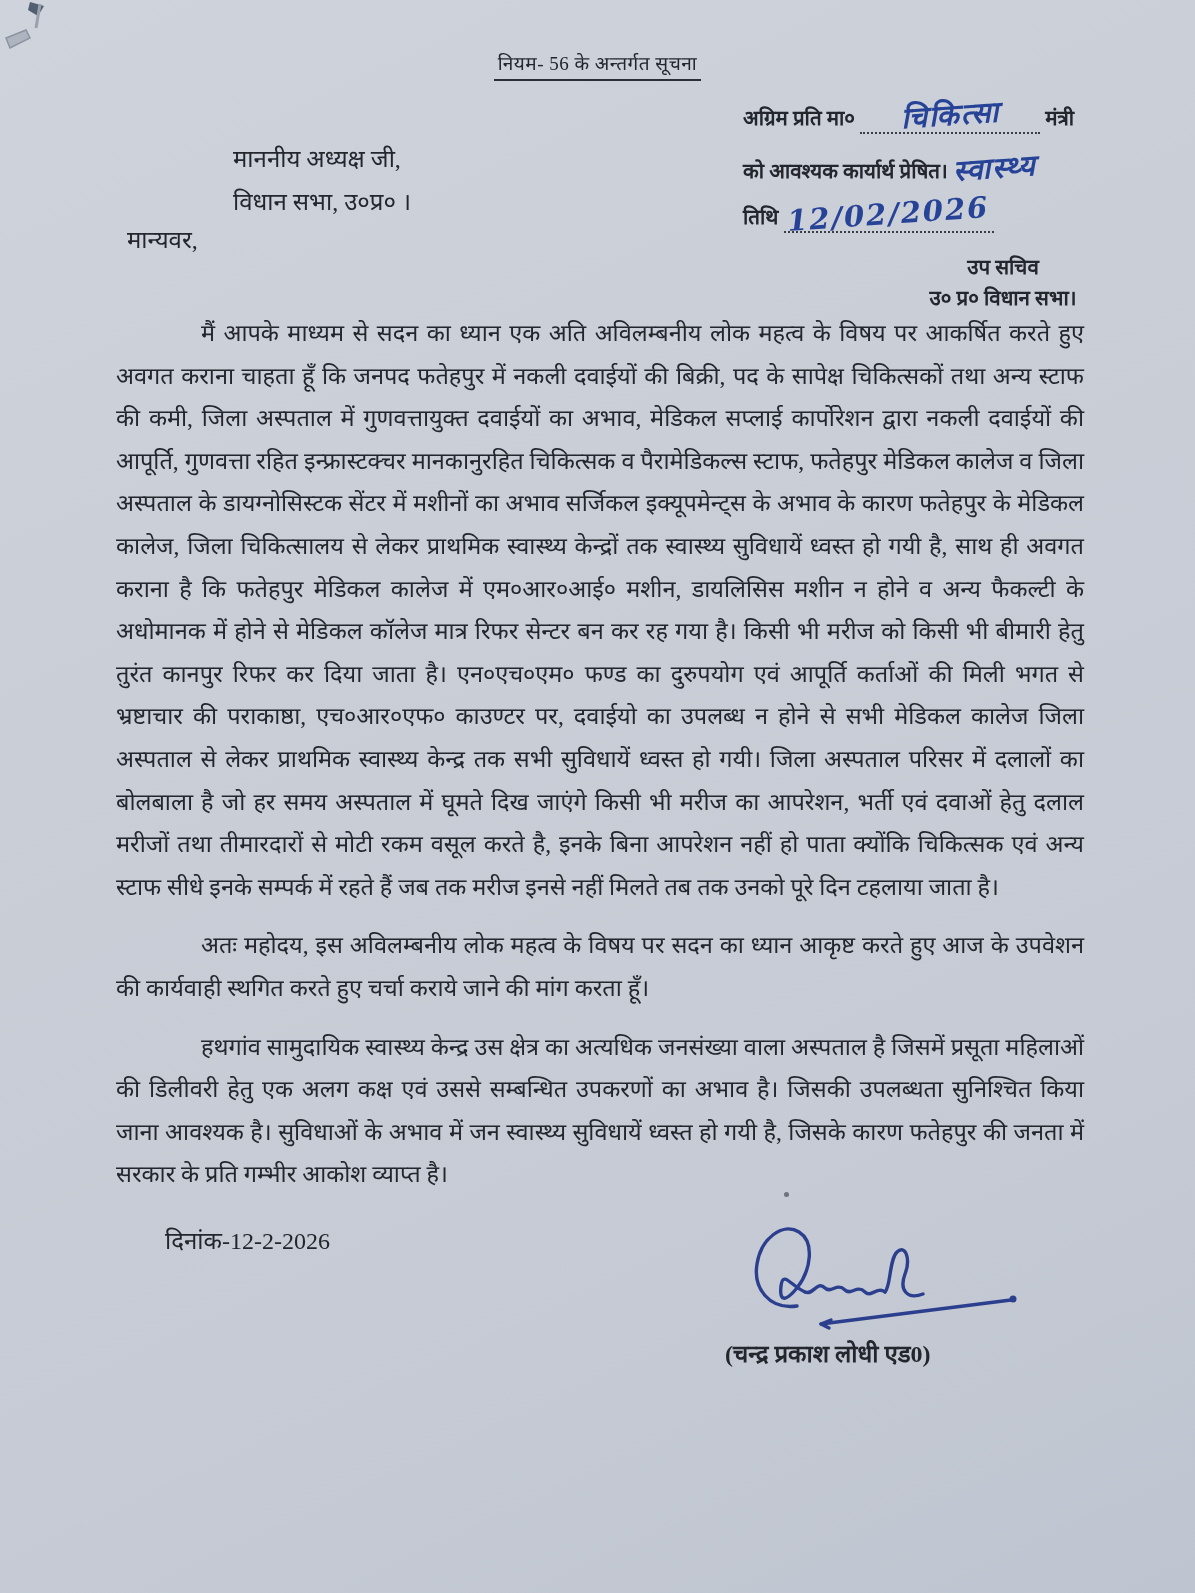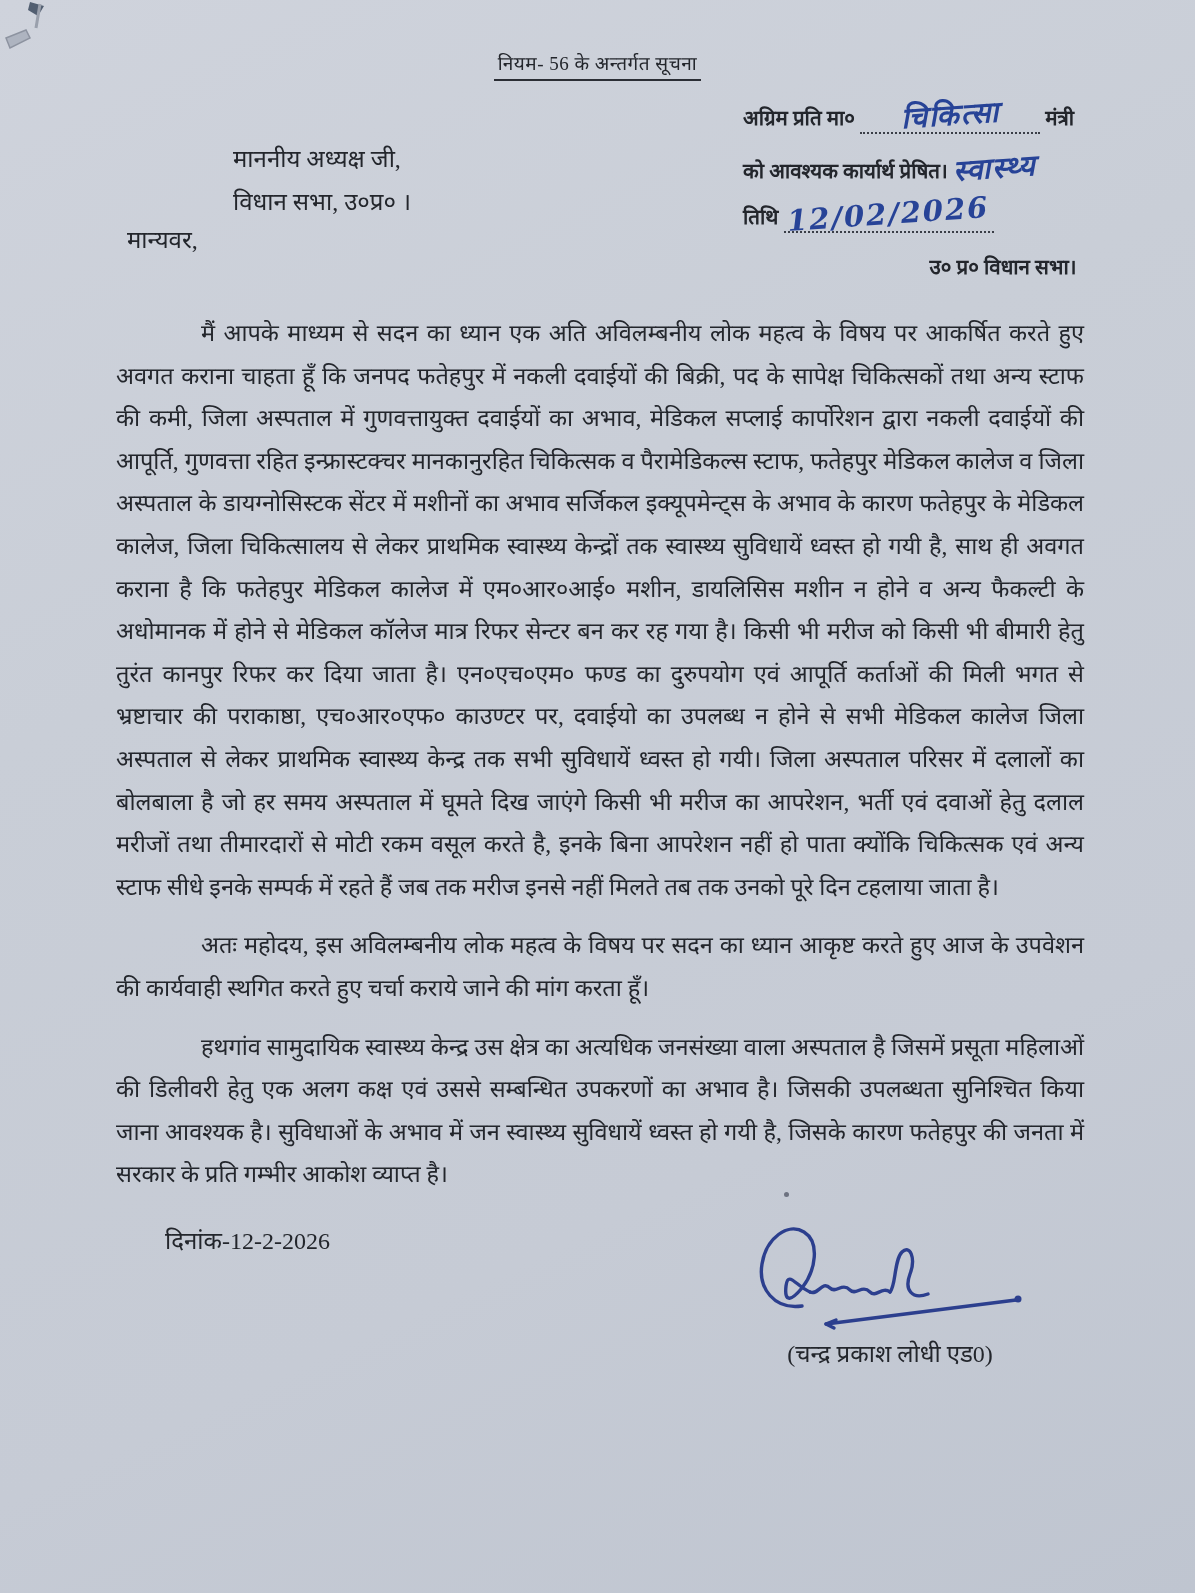--- a/index.html
+++ b/index.html
@@ -52,21 +52,21 @@
   
   .body-text{
     position:absolute;top:296px;left:100px;width:1000px;
     font-size:23.5px;line-height:42.6px;text-align:justify;
   }
   .body-text p{margin:16px;text-indent:85px;}
   .date-line{margin-top:24px;padding-left:65px;font-size:24px;}
   
   .sig-left{position:absolute;left:128px;top:1245px;width:260px;}
   .sig-left .name{font-size:24px;margin-top:-14px;padding-left:25px;}
-  .sig-right{position:absolute;left:725px;top:1208px;width:330px;text-align:center;}
+  .sig-right{position:absolute;left:725px;top:1208px;width:330px;font-weight:bold;}
   .sig-right .name{font-size:24px;margin-top:-6px;}
   .speck{position:absolute;width:5px;height:5px;border-radius:50%;background:#6d7280;}
 </style>
 </head>
 <body>
 
 <div class="paper">
 
   <svg class="corner-marks" viewBox="0 0 90 80">
     <path d="M30 2 L44 6 L38 16 L28 10 Z" fill="#3c4a5e" opacity="0.85"></path>
@@ -86,20 +86,21 @@
     </div>
     <div class="fwd-line">
       <span>को आवश्यक कार्यार्थ प्रेषित।</span>
       <span class="hand hand-big">स्वास्थ्य</span>
     </div>
     <div class="fwd-line">
       <span>तिथि</span>
       <span class="blank blank-date"><span class="hand hand-big">12/02/2026</span></span>
     </div>
     <div class="fwd-sign">
+      <div>उप सचिव</div>
       <div>उ० प्र० विधान सभा।</div>
     </div>
   </div>
 
   <div class="recipient">
     <div>माननीय अध्यक्ष जी,</div>
     <div>विधान सभा, उ०प्र० ।</div>
   </div>
   <div class="salutation">मान्यवर,</div>
 

